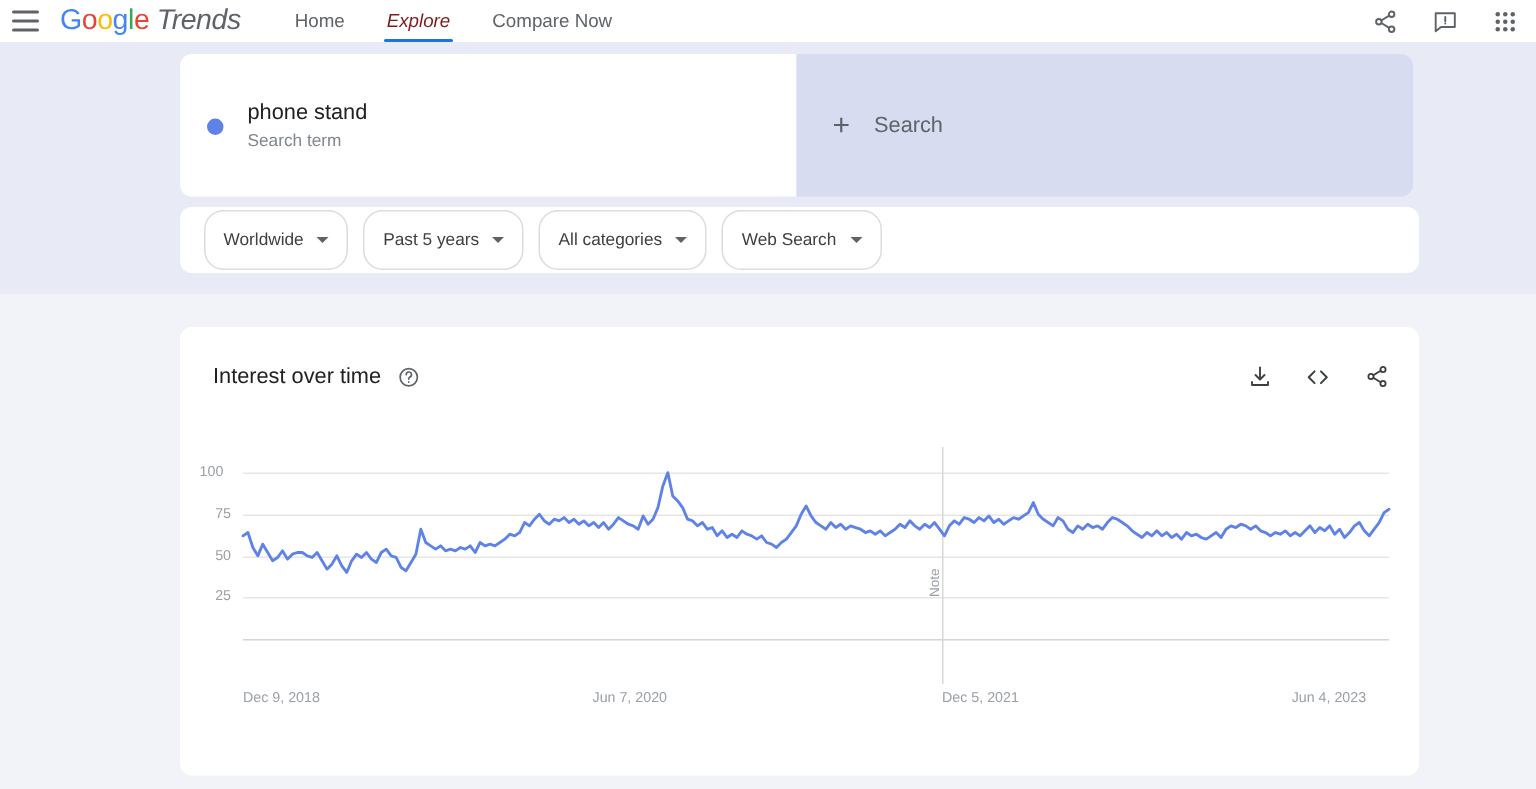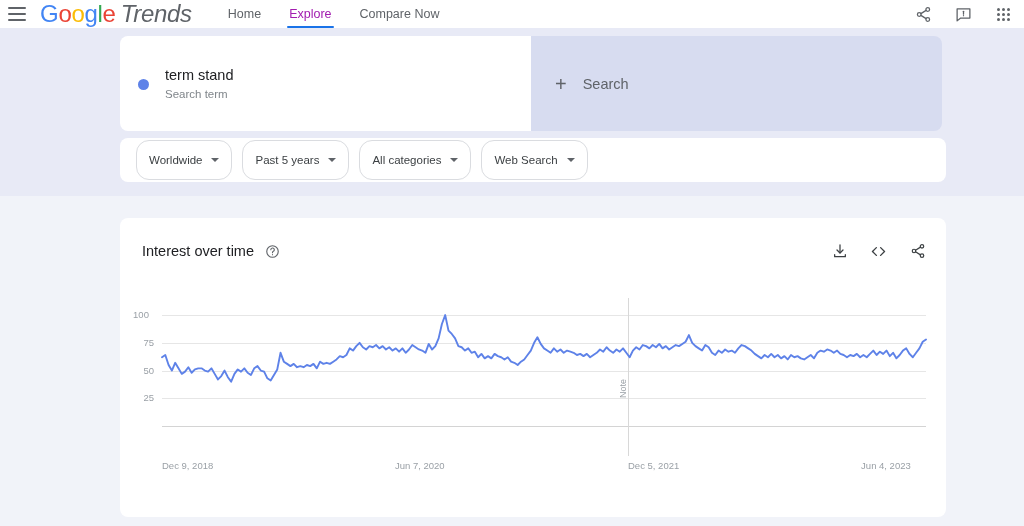--- a/index.html
+++ b/index.html
@@ -16,37 +16,37 @@
     position: absolute; left: 0; top: 0; width: 1024px; height: 28px;
     background: #ffffff;
     display: flex; align-items: center;
   }
   .hamburger {
     width: 18px; height: 14px; margin-left: 8px; margin-right: 14px;
     display: flex; flex-direction: column; justify-content: space-between;
     cursor: pointer;
   }
   .hamburger i { display: block; height: 2px; background: #5f6368; border-radius: 1px; }
-  .brand { display: flex; align-items: baseline; font-size: 24px; letter-spacing: -0.3px; }
+  .brand { display: flex; align-items: baseline; font-size: 19px; letter-spacing: -0.3px; }
   .brand .g1 { color: #4285f4; }
   .brand .g2 { color: #ea4335; }
   .brand .g3 { color: #fbbc05; }
   .brand .g4 { color: #4285f4; }
   .brand .g5 { color: #34a853; }
   .brand .g6 { color: #ea4335; }
   .brand .word { font-weight: 400; }
   .brand .trends { color: #5f6368; margin-left: 5px; font-weight: 400; font-style: italic; }
 
   .navtabs { display: flex; align-items: center; margin-left: 36px; height: 43px; }
   .navtab {
     position: relative; font-size: 12.5px; color: #5f6368;
     padding: 0 0 0 0; margin-right: 28px; height: 28px;
     display: flex; align-items: center; cursor: pointer; white-space: nowrap;
   }
-  .navtab.active { color: #a21caf; }
+  .navtab.active { color: #7f1d1d; font-style: italic; }
   .navtab.active::after {
     content: ""; position: absolute; left: -2px; right: -2px; bottom: 0;
     height: 2px; background: #1a73e8; border-radius: 1px;
   }
   .topicons { margin-left: auto; display: flex; align-items: center; gap: 22px; margin-right: 12px; }
   .topicons .ic { width: 18px; height: 18px; cursor: pointer; color: #5f6368; display:flex; align-items:center; justify-content:center;}
   .grid-ic { display: grid; grid-template-columns: repeat(3, 3px); grid-template-rows: repeat(3, 3px); gap: 2px; }
   .grid-ic span { width: 3px; height: 3px; background: #5f6368; border-radius: 50%; display: block; }
 
   
@@ -179,21 +179,21 @@
       </div>
     </div>
   </div>
 
   <div class="hero"></div>
 
   <div class="cards-row">
     <div class="term-card">
       <div class="dot"></div>
       <div class="term-text">
-        <div class="t1">term stand</div>
+        <div class="t1">phone stand</div>
         <div class="t2">Search term</div>
       </div>
     </div>
     <div class="compare-card">
       <div class="plus">+</div>
       <div class="compare-label">Search</div>
     </div>
   </div>
 
   <div class="filter-card">

